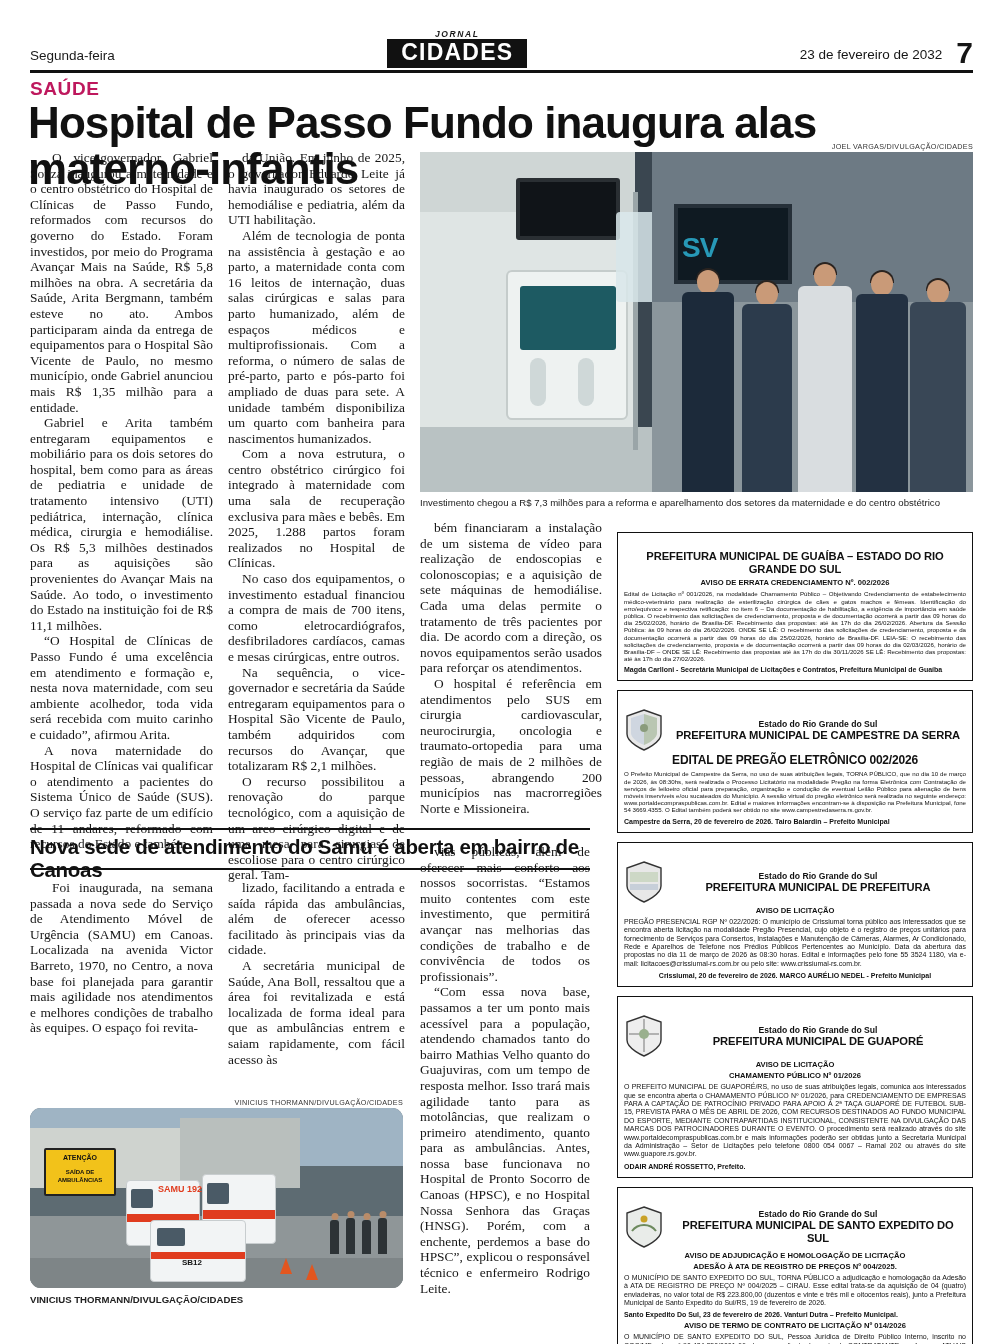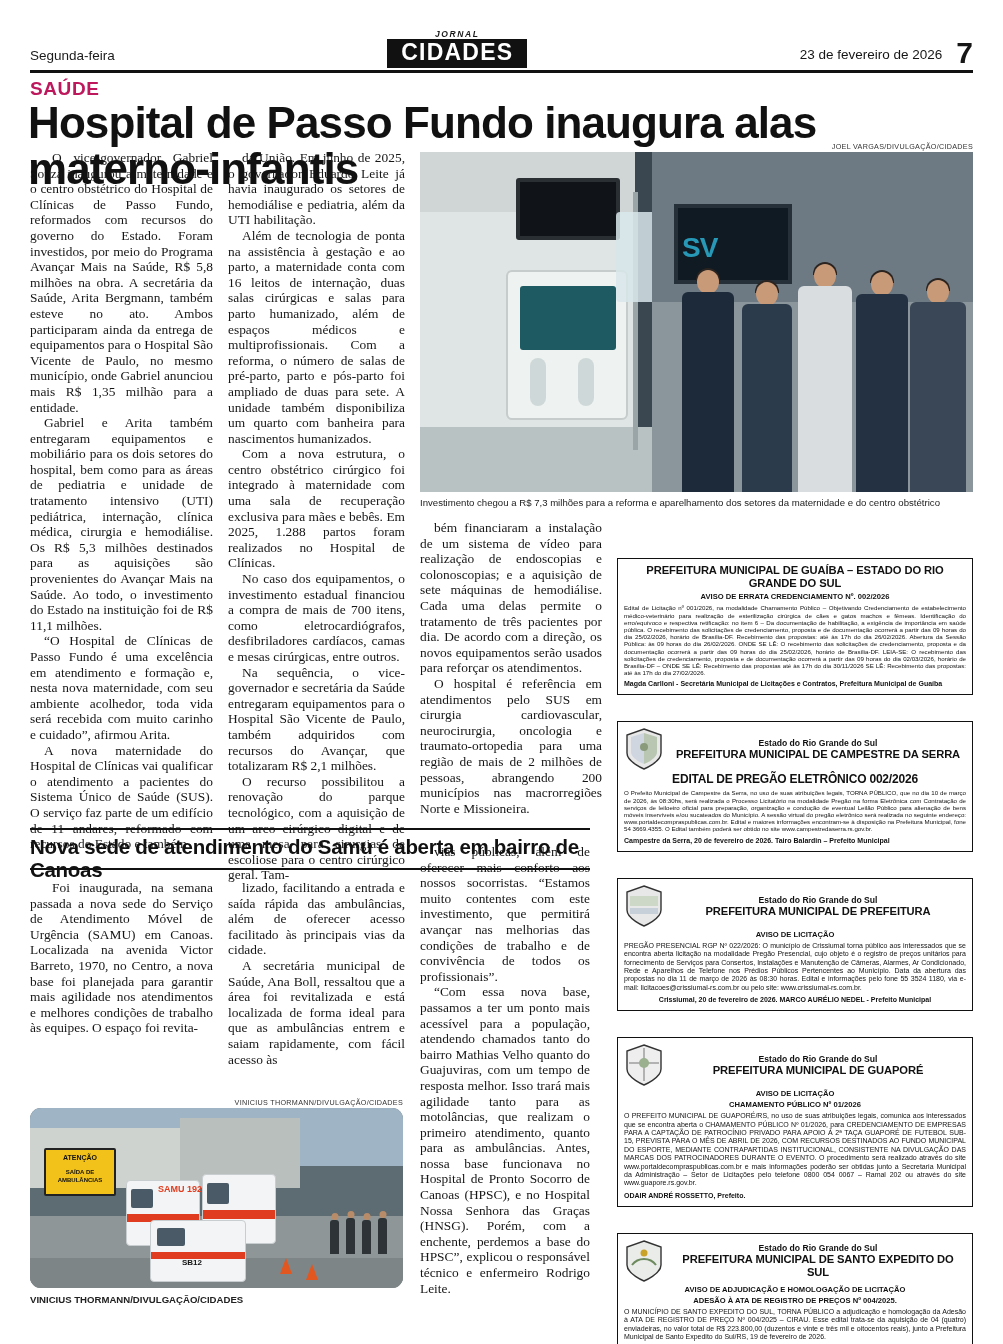--- a/index.html
+++ b/index.html
@@ -97,22 +97,22 @@
     background:#5d6b72; overflow:hidden;border-radius:11px;
   }
   .caption2 {
     position:absolute; left:30px; top:1294px; width:373px;
     font-family:"Liberation Sans", sans-serif; font-size:9.6px; color:#222; font-weight:bold;
   }
 
   
   .ads { position:absolute; left:617px; top:532px; width:356px; }
   .ad {
-    border:1.2px solid #111; padding:5px 6px 6px 6px; margin-bottom:9px;
-    font-family:"Liberation Sans", sans-serif; color:#111; background:#fff;margin-top:26px;
+    border:1.2px solid #111; padding:17px 6px 6px 6px; margin-bottom:9px;
+    font-family:"Liberation Sans", sans-serif; color:#111; background:#fff;
   }
   .ad-head {
     text-align:center; font-weight:bold; font-size:11.2px; line-height:1.18; letter-spacing:-0.1px;
   }
   .ad-sub { text-align:center; font-size:7.6px; font-weight:bold; margin-top:2px; }
   .ad-sub2 { text-align:center; font-size:8.6px; font-weight:bold; margin-top:1px; }
   .ad-title2 { text-align:center; font-weight:bold; font-size:12px; margin-top:1px; letter-spacing:-0.2px;}
   .ad-body {
     font-size:6.15px; line-height:7.2px; text-align:justify; margin-top:3px;
   }
@@ -167,21 +167,21 @@
 
 <div class="page">
 
   <div class="masthead">
     <div class="mh-left">Segunda-feira</div>
     <div class="mh-center">
       <div class="mh-jornal">JORNAL</div>
       <div class="mh-cidades">CIDADES</div>
     </div>
     <div class="mh-right">
-      <div class="mh-date">23 de fevereiro de 2026</div>
+      <div class="mh-date">23 de fevereiro de 2032</div>
       <div class="mh-pageno">7</div>
     </div>
   </div>
   <div class="rule-top"></div>
 
   <div class="kicker">SAÚDE</div>
   <div class="headline">Hospital de Passo Fundo inaugura alas materno-infantis</div>
 
   <div class="col" id="col1">
     <p class="first">O vice-governador Gabriel Souza inaugurou a maternidade e o centro obstétrico do Hospital de Clínicas de Passo Fundo, reformados com recursos do governo do Estado. Foram investidos, por meio do Programa Avançar Mais na Saúde, R$ 5,8 milhões na obra. A secretária da Saúde, Arita Bergmann, também esteve no ato. Ambos participaram ainda da entrega de equipamentos para o Hospital São Vicente de Paulo, no mesmo município, onde Gabriel anunciou mais R$ 1,35 milhão para a entidade.</p>

